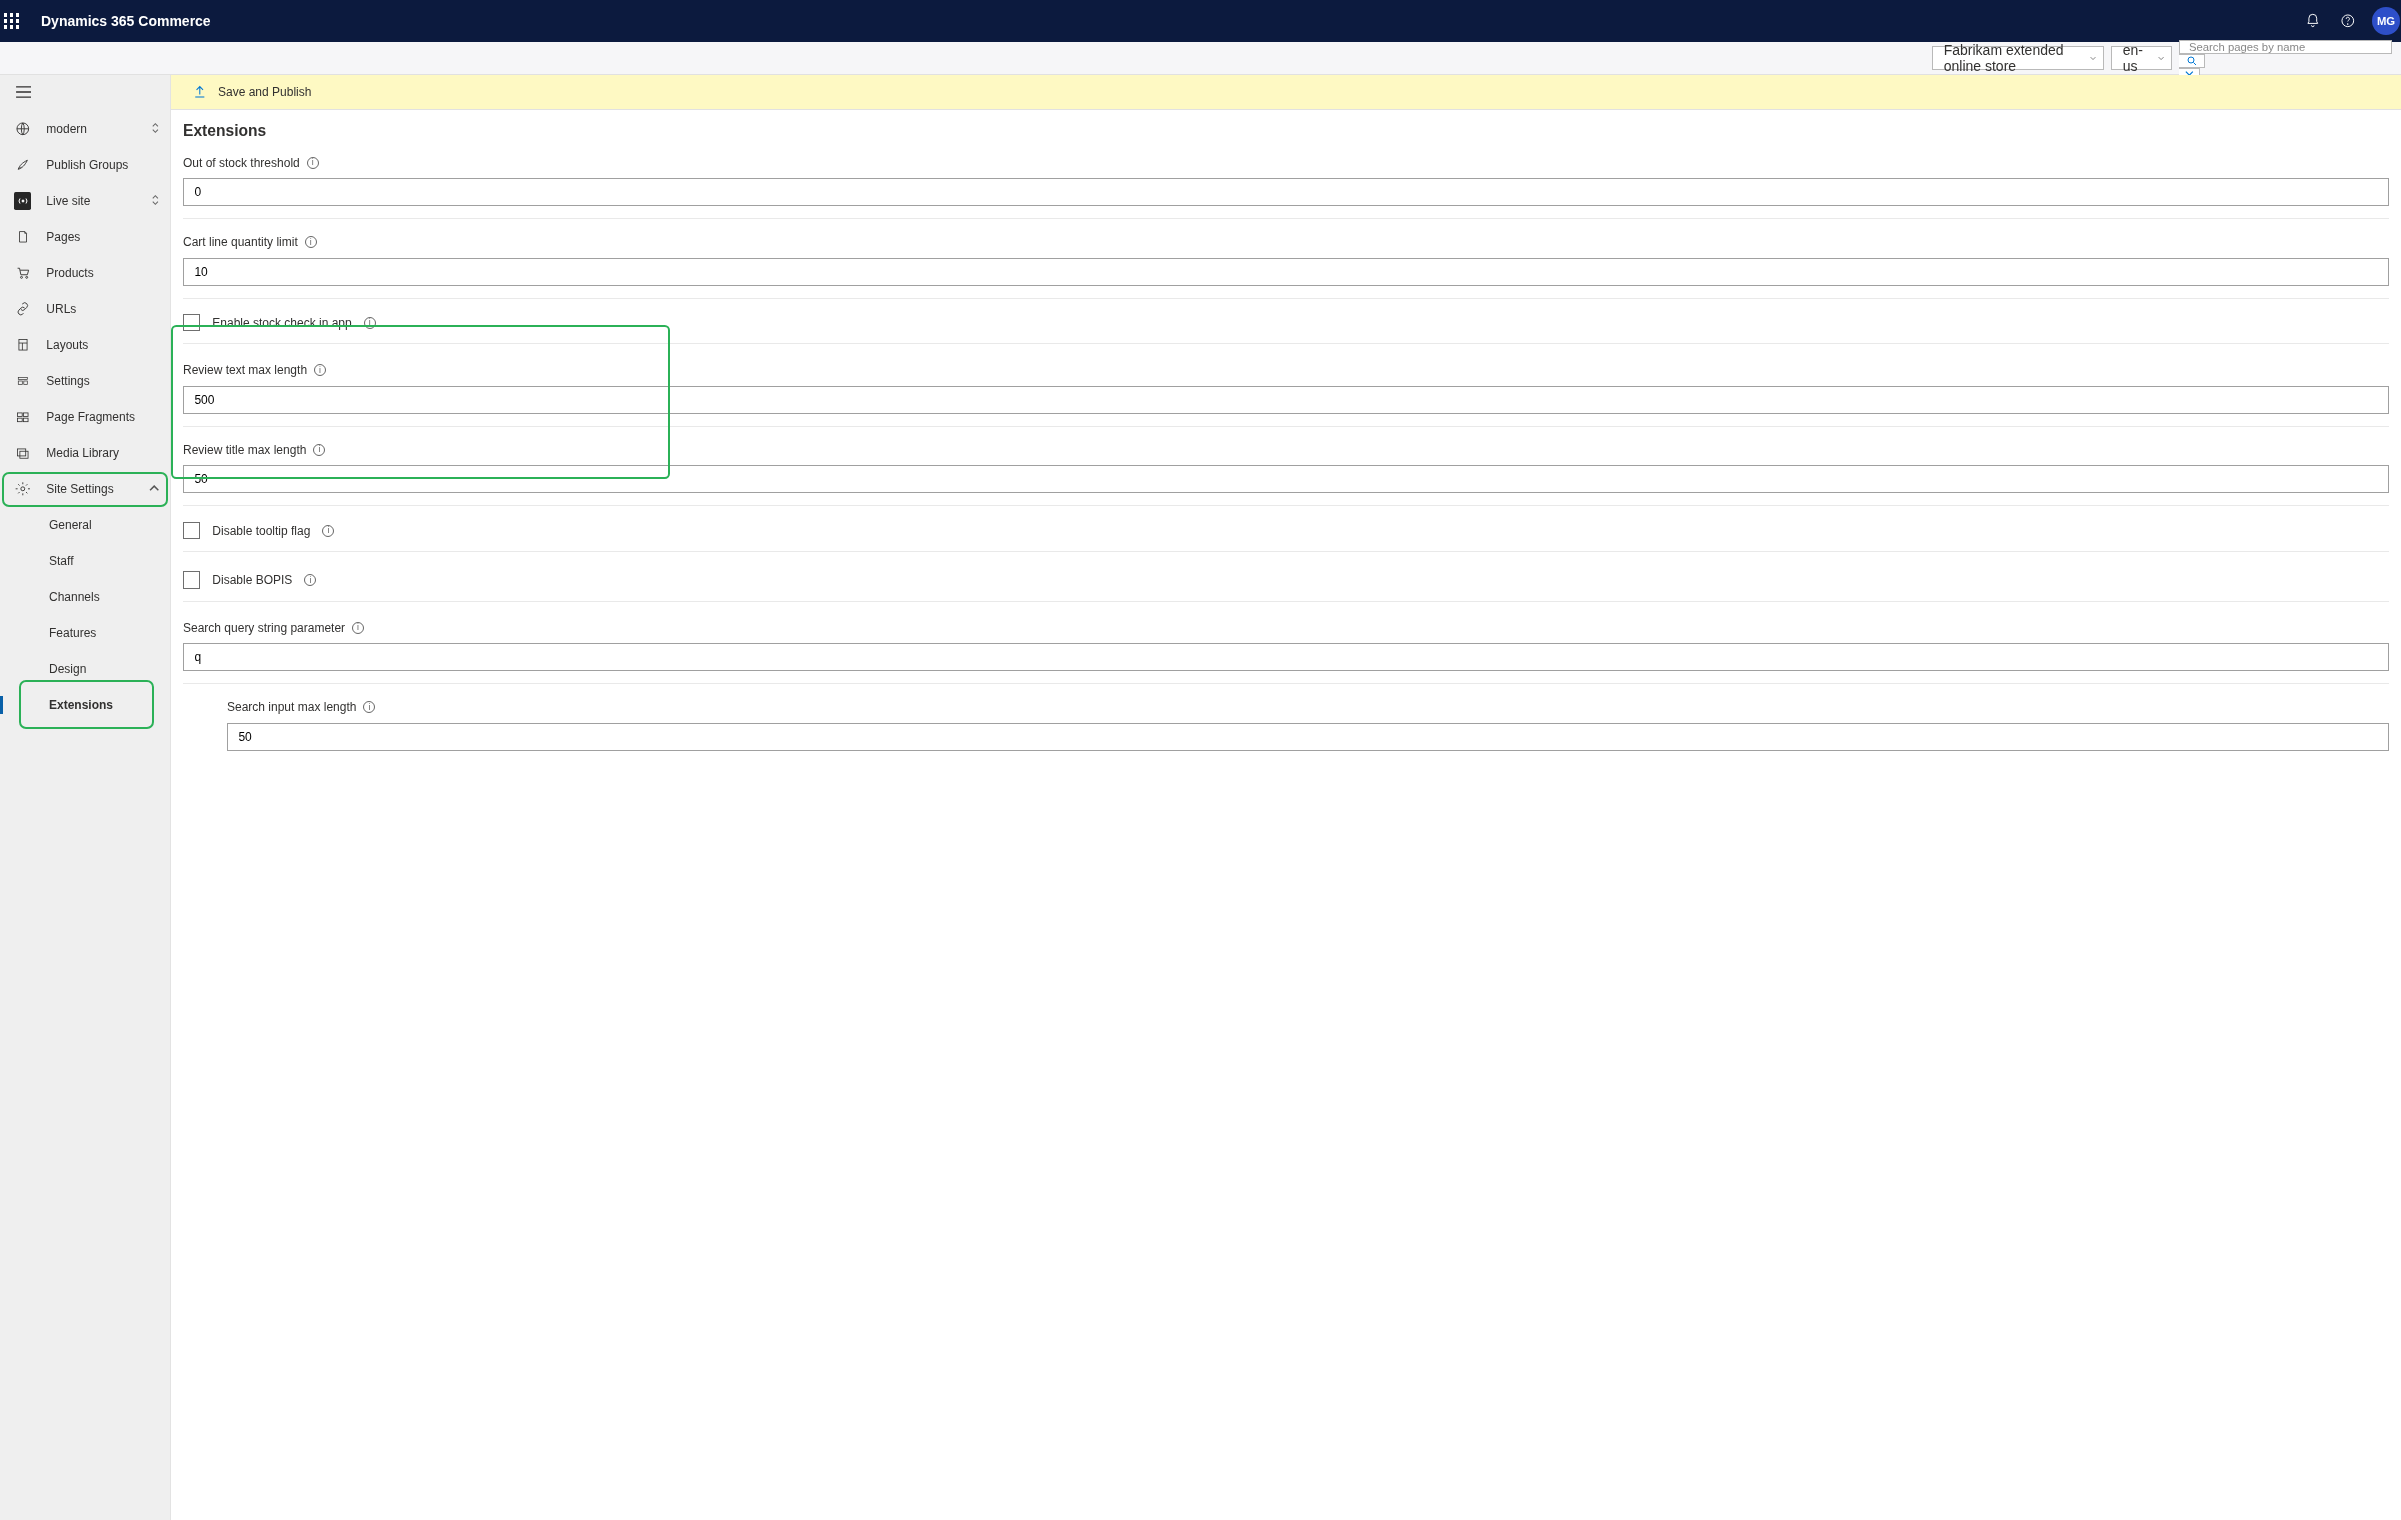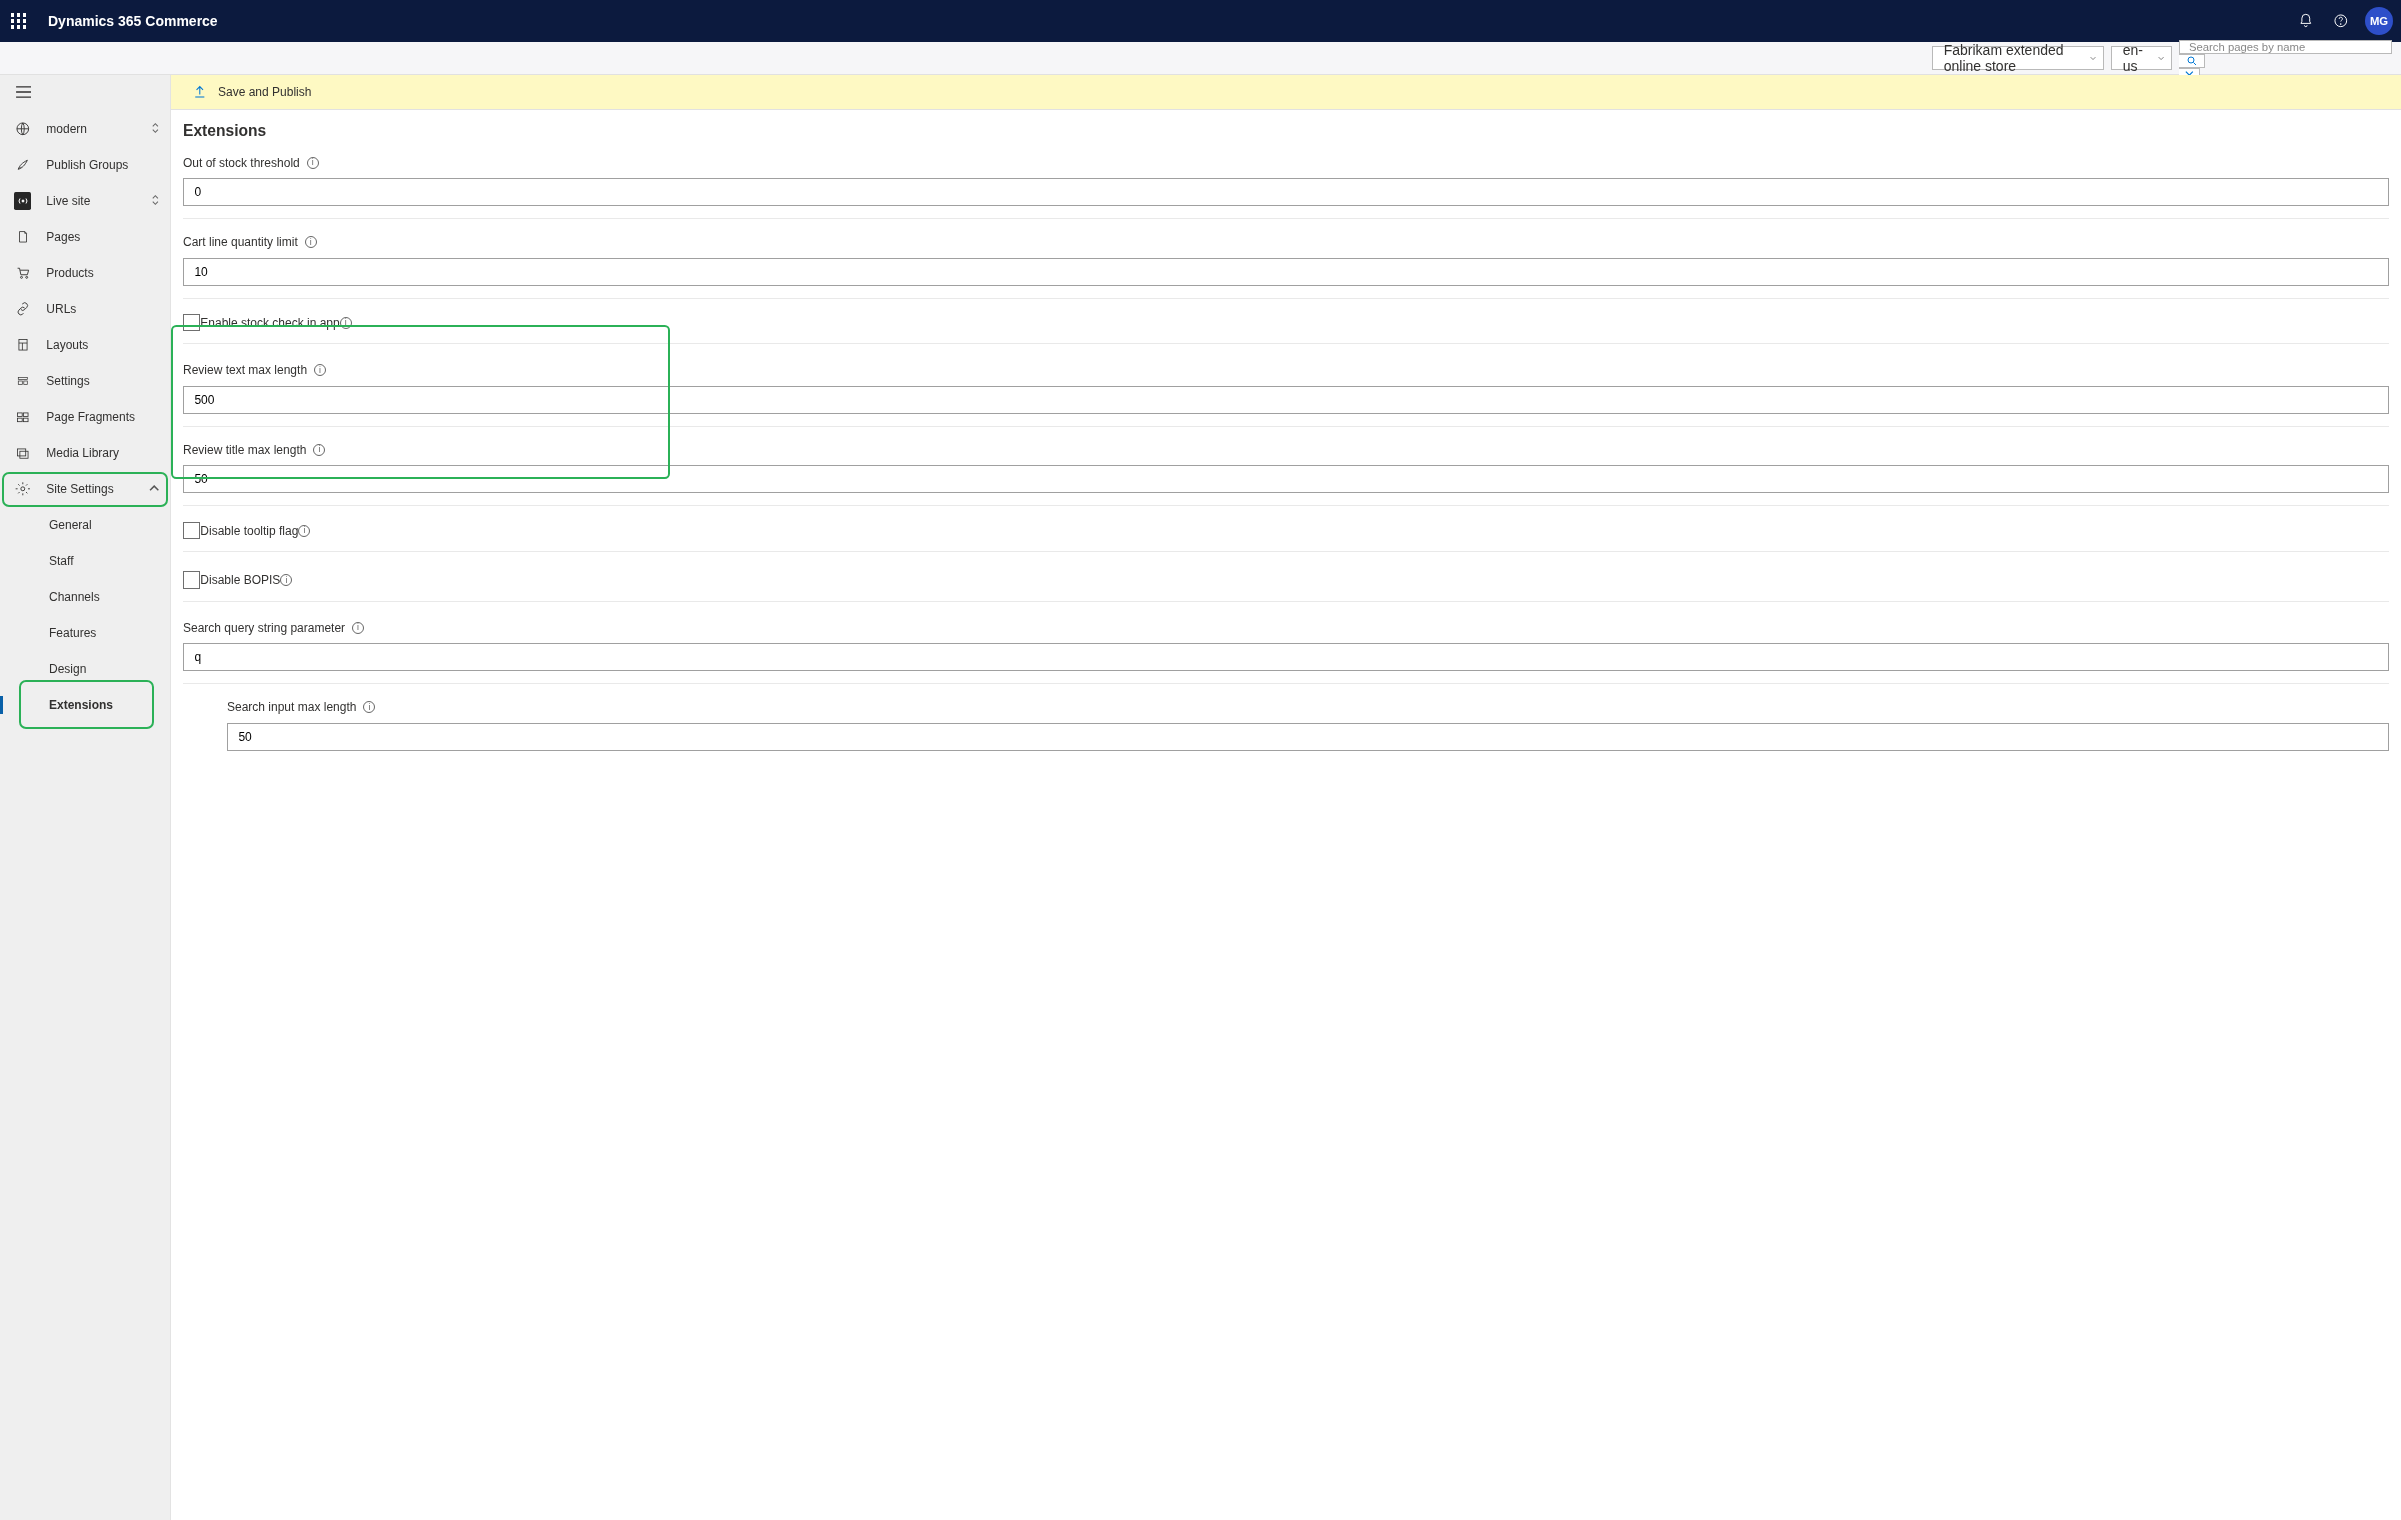--- a/index.html
+++ b/index.html
@@ -13,21 +13,21 @@
     overflow: hidden;
   }
 
   
   .topbar {
     height: 42px;
     background: #0c1a3e;
     color: #fff;
     display: flex;
     align-items: center;
-    padding: 0 8px;
+    padding: 0 1px;
   }
   .app-launcher {
     width: 21px; height: 21px;
     display: grid;
     grid-template-columns: repeat(3, 3.5px);
     grid-auto-rows: 3.5px;
     gap: 2.6px;
     margin-right: 19px;
     cursor: pointer;
     align-content: center;
@@ -178,21 +178,21 @@
     display:flex; align-items:center; justify-content:center;
     font-size:8.7px; color:#666; line-height:1;
   }
   .text-input {
     width:100%; height:28px;
     border:0.9px solid #a0a0a0;
     padding:0 10.4px; font-size:12px;
     outline:none;
   }
   .check-row {
-    display:flex; align-items:center; 
+    display:flex; align-items:center; gap:12px;
     font-size:12px;
     border-bottom:0.9px solid #e9e9e9;
     padding-bottom:12px;
     margin-bottom:19px;
   }
   .checkbox {
     width:17.3px; height:17.3px; border:0.9px solid #6f6f6f;
     background:#fff; cursor:pointer; flex-shrink:0;
   }
 

